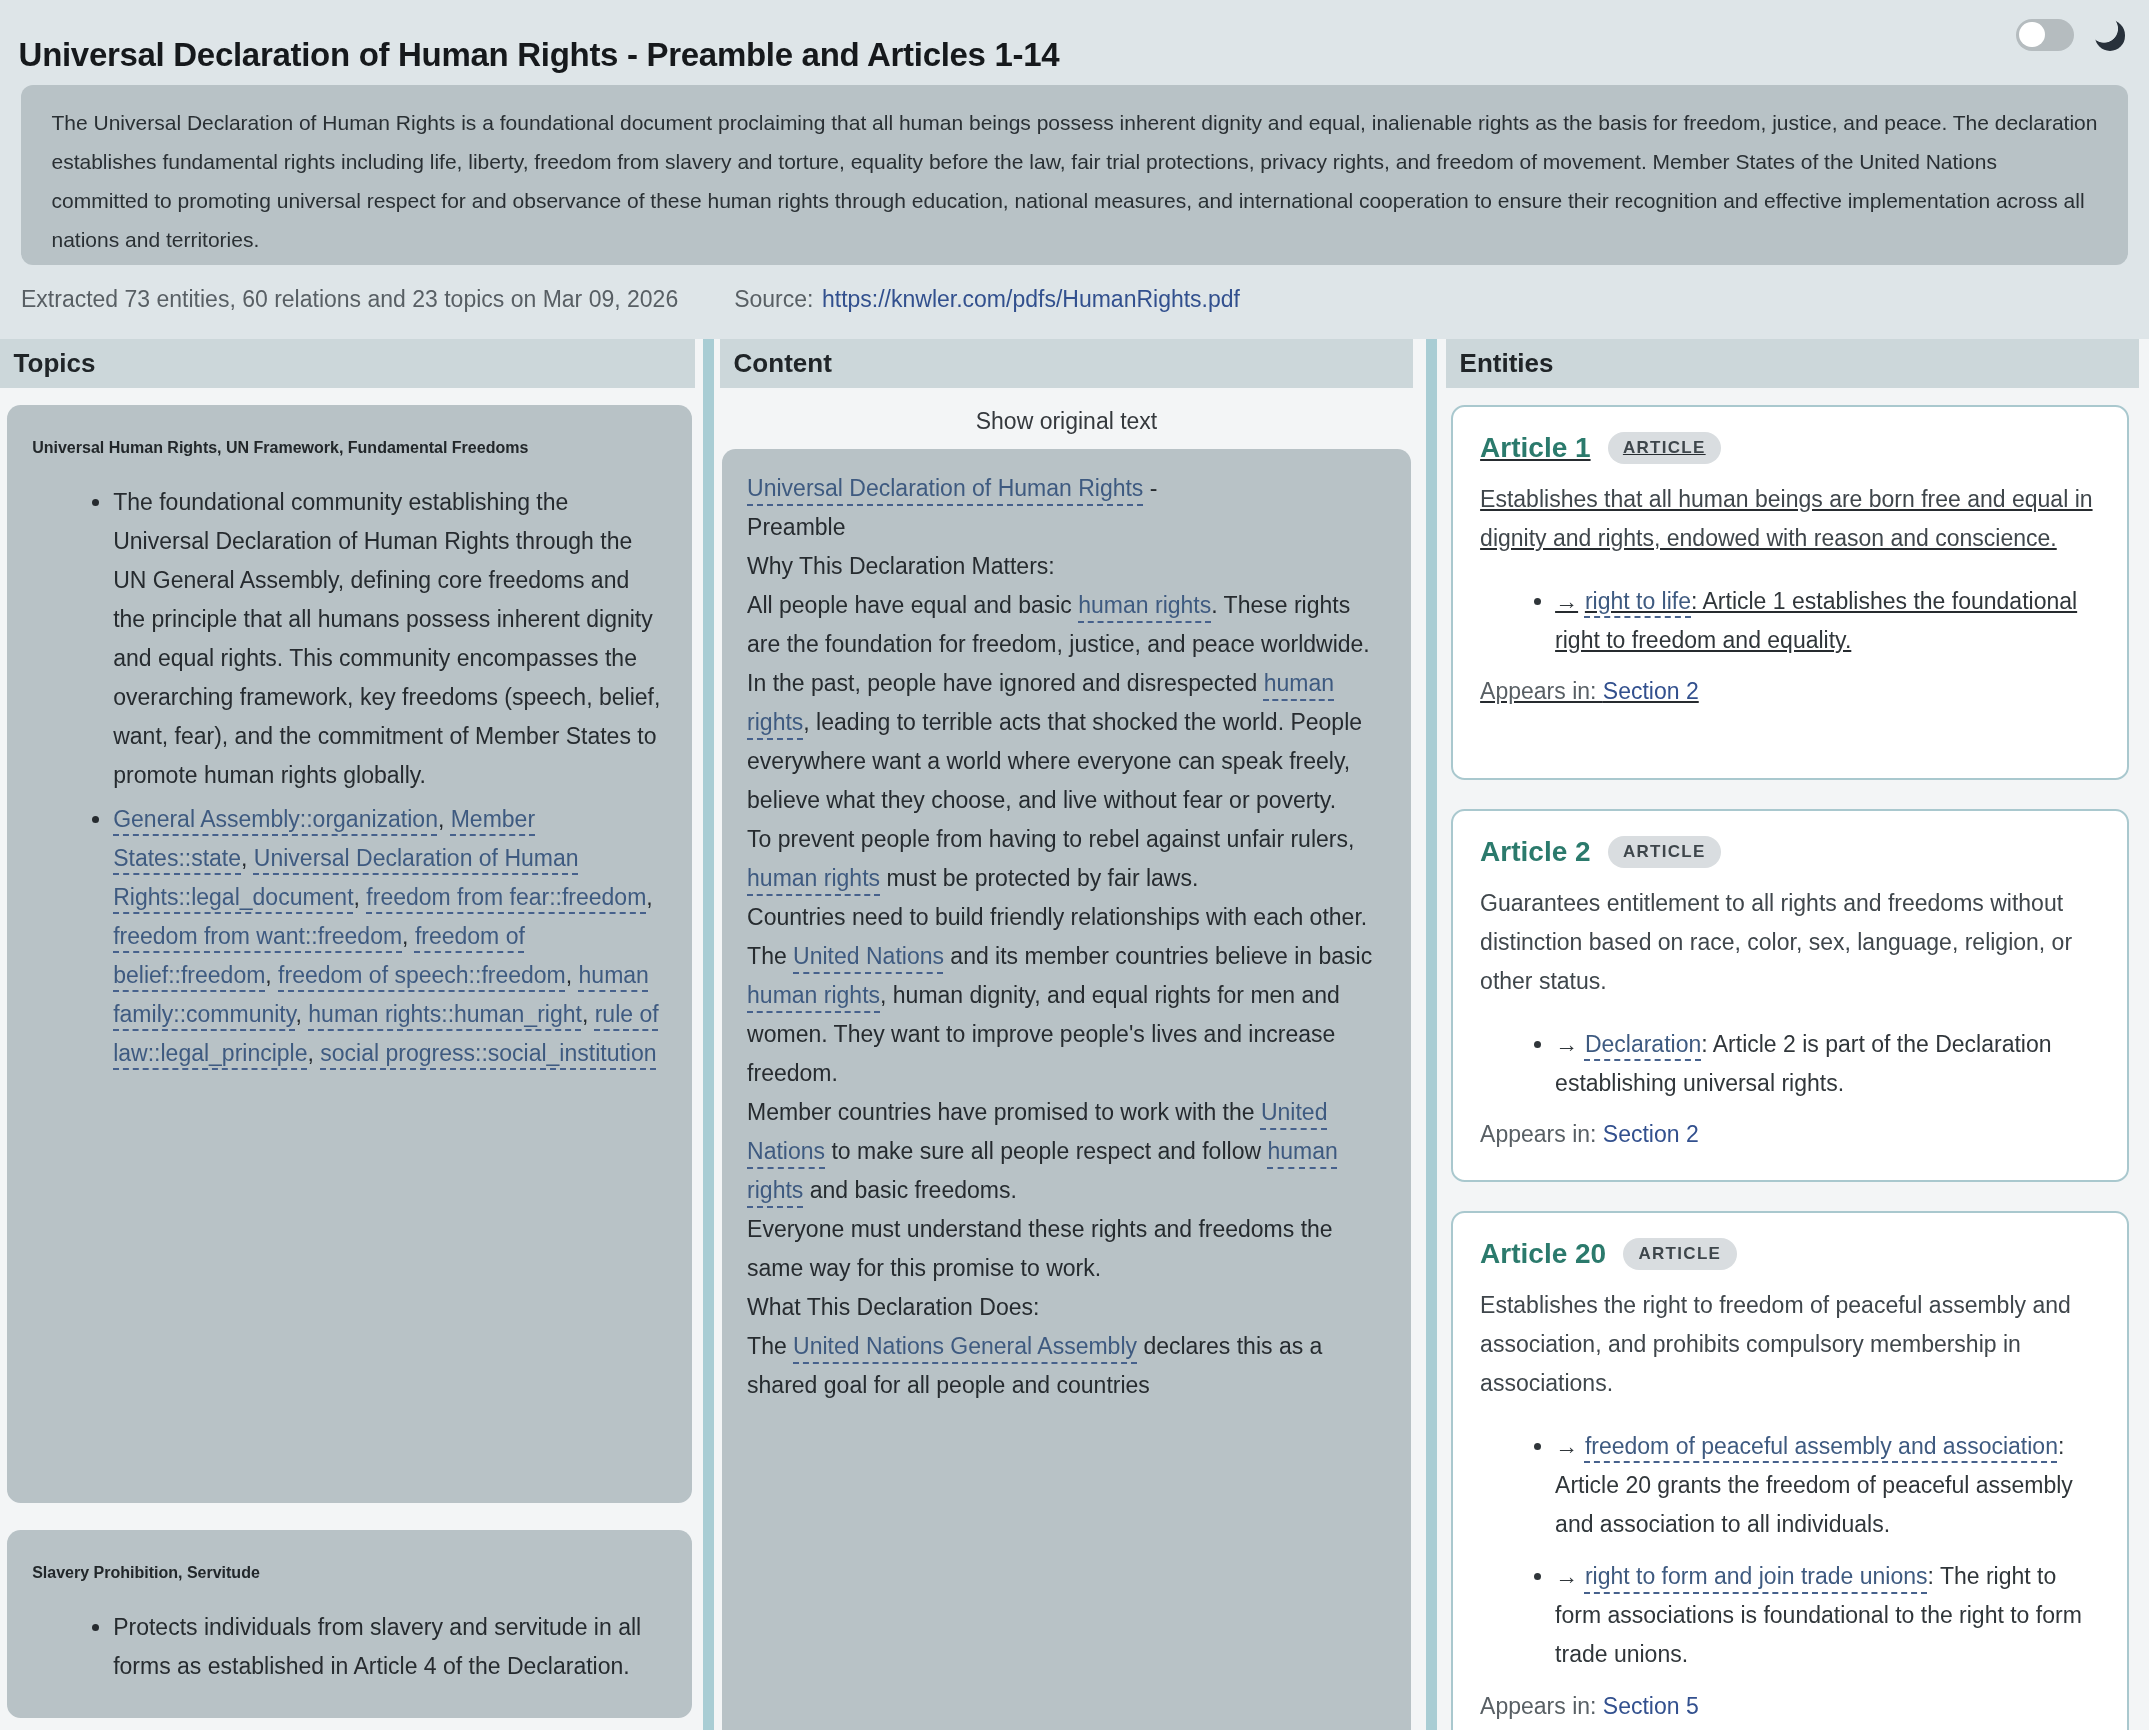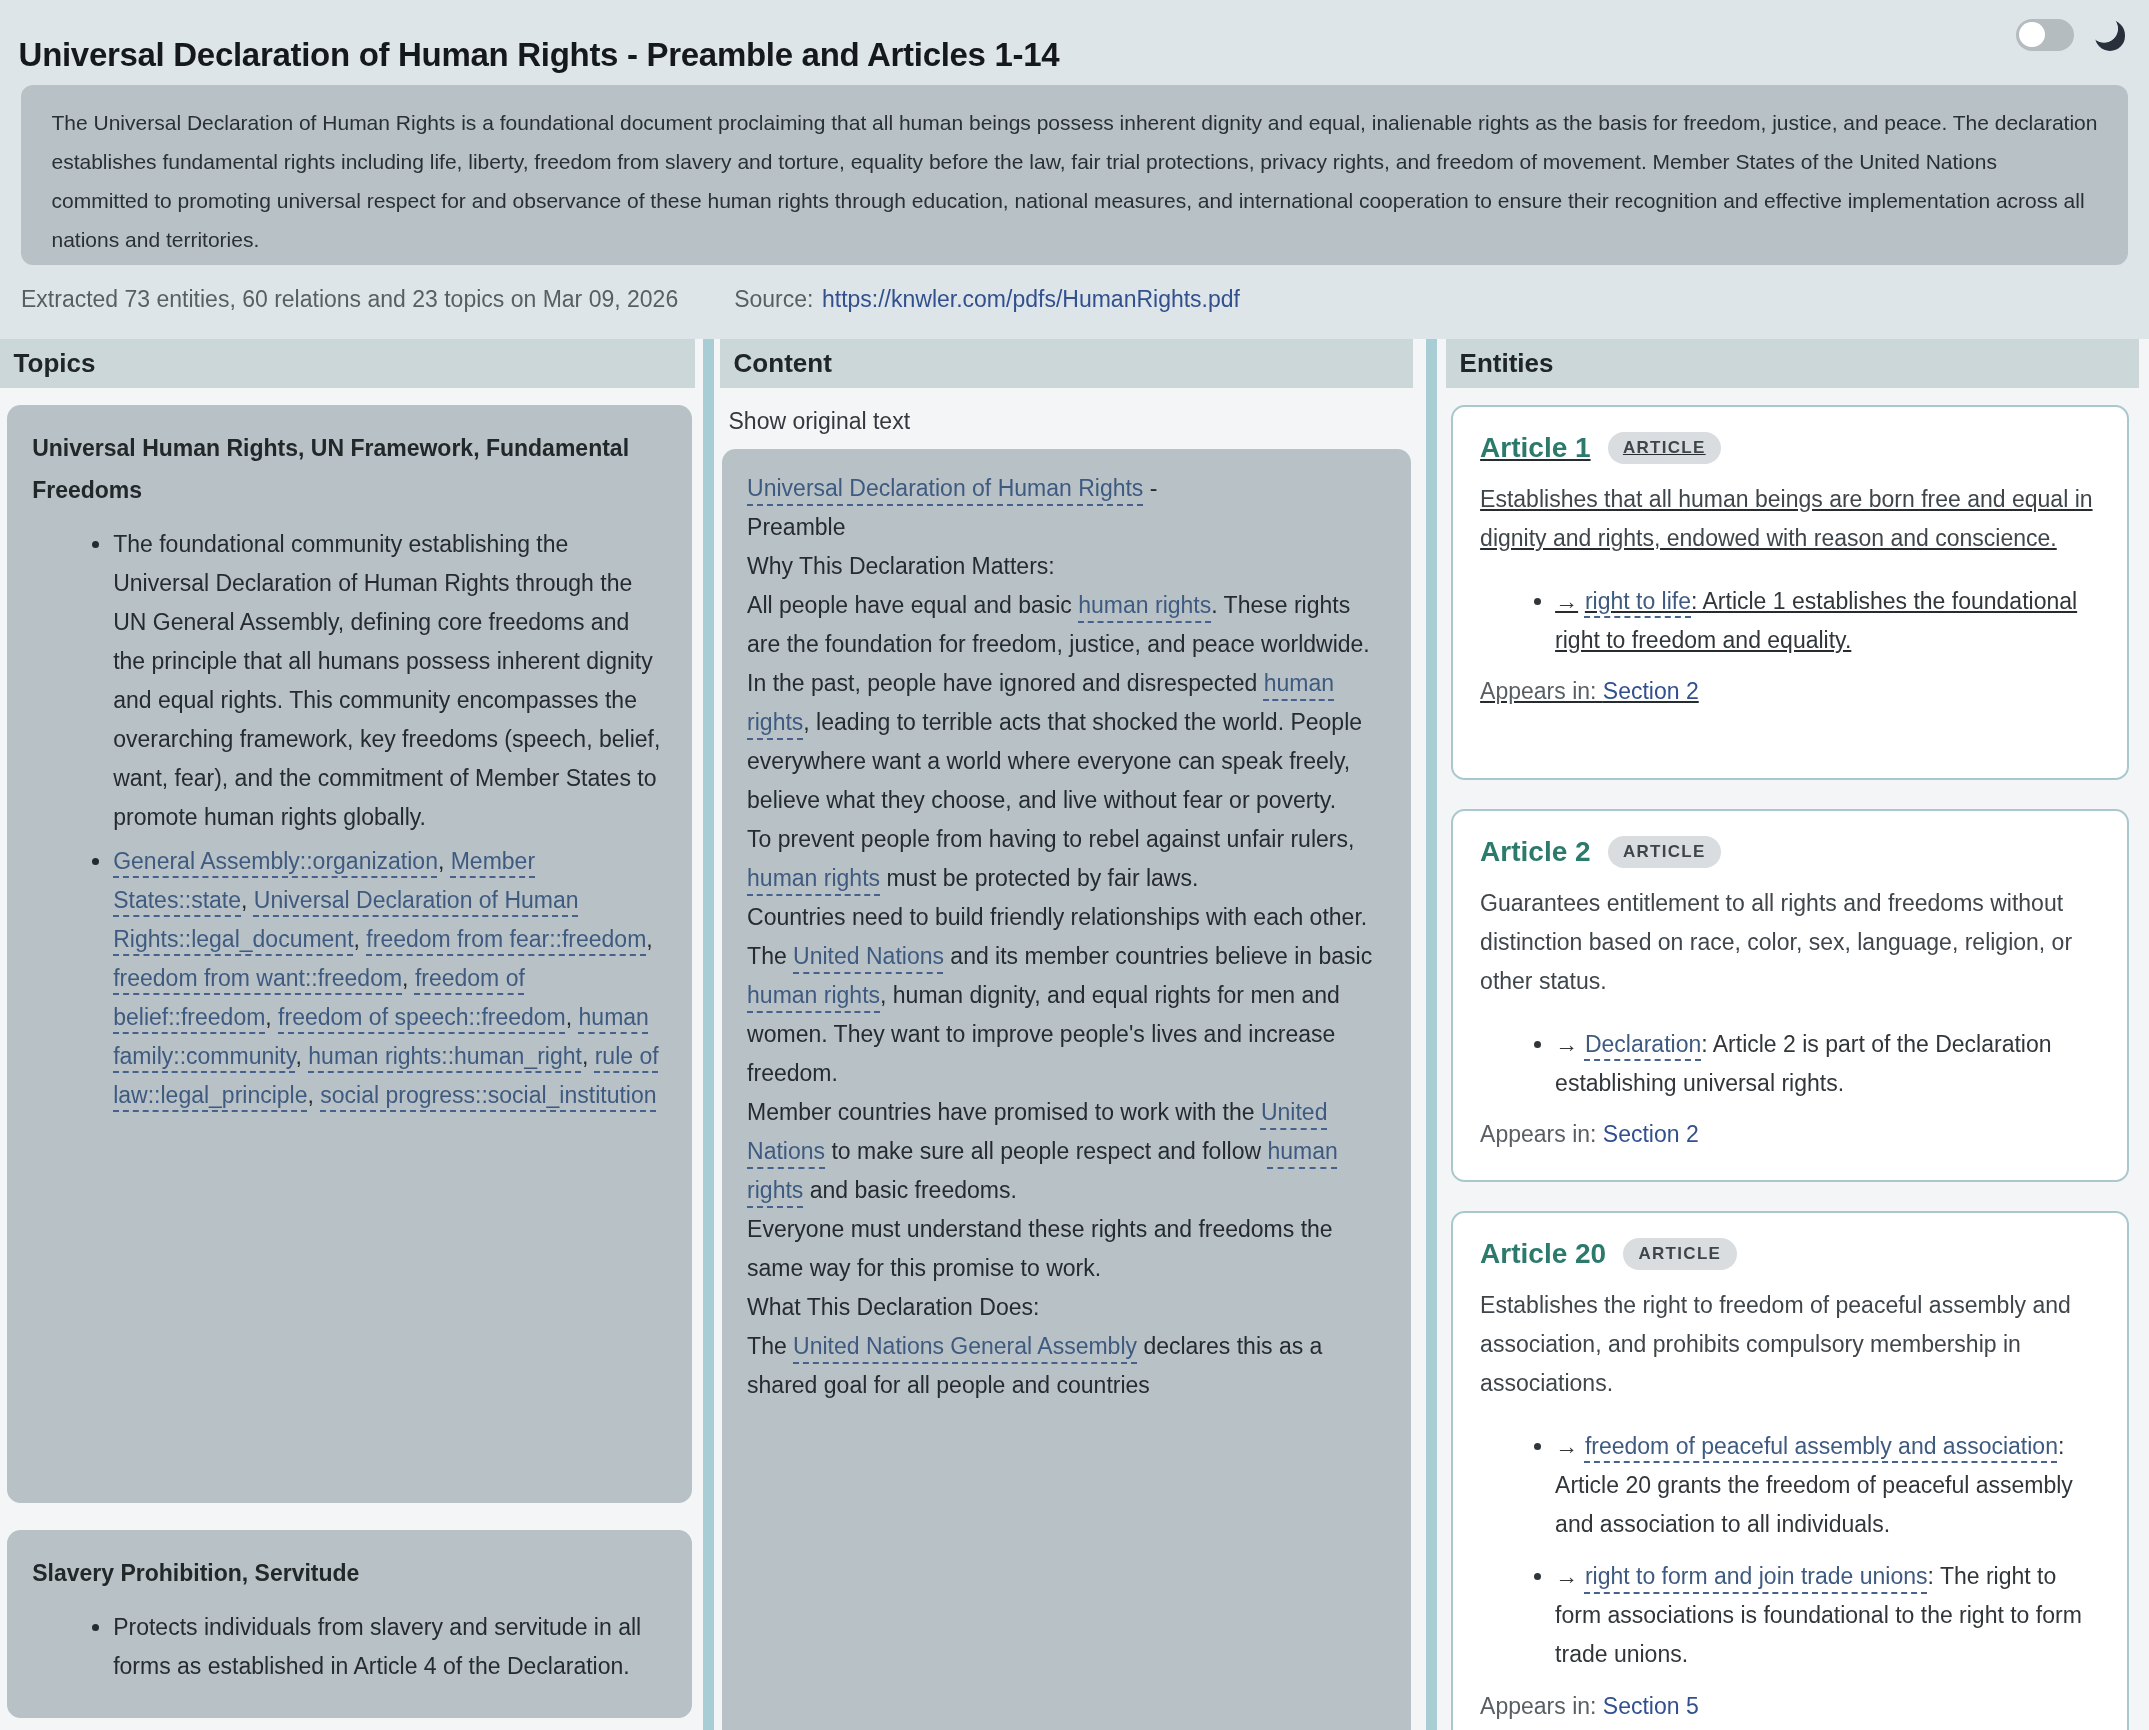--- a/index.html
+++ b/index.html
@@ -27,29 +27,29 @@
   #entities-col{left:1446px;width:693px}
   .divider{position:absolute;top:339px;bottom:0;width:11px;background:#a9cdd4}
   #divider-1{left:703px}
   #divider-2{left:1426px}
   .col-head{height:49px;background:#ccd7da;display:flex;align-items:center;padding-left:13.6px;
       font-size:26px;font-weight:700;color:#202528;box-sizing:border-box}
 
   
   .topics-body{padding:17px 3.4px 0 6.8px}
   .card{background:#b8c2c6;border-radius:13.6px;padding:22px 25.4px 27px;margin-bottom:27px;box-sizing:border-box}
-  .topic-title{font-size:23px;font-weight:700;line-height:42px;color:#22272a;margin:0}
+  .topic-title{font-size:16px;font-weight:700;line-height:42px;color:#22272a;margin:0}
   .card ul{margin:13.6px 0 0;padding-left:81px}
   .card li{font-size:23px;line-height:39px;margin:0 0 5.1px;color:#262b2f}
 
   a.dlink{color:#3e5a80;text-decoration:underline dashed;text-decoration-color:#46618c;
       text-decoration-thickness:1.7px;text-underline-offset:7.6px;cursor:pointer}
 
   
-  .show-row{display:flex;justify-content:flex-start;padding:20.3px 8.5px 13.6px;font-size:23px;color:#35393d}
+  .show-row{display:flex;justify-content:center;padding:20.3px 8.5px 13.6px;font-size:23px;color:#35393d}
   .show-row span{cursor:pointer}
   .content-card{margin:0 1.7px;background:#b8c2c6;border-radius:13.6px;padding:20.3px 25.4px 34px;
       font-size:23px;line-height:39px;color:#262b2f;min-height:1356px;box-sizing:border-box}
 
   
   .entities-body{padding:17px 10.2px 0 5.1px}
   .entity-card{background:#ffffff;border:2.5px solid #a9c8ce;border-radius:13.6px;
       padding:25.4px 27px 25.4px;margin-bottom:29px;box-sizing:border-box}
   .ent-head{display:flex;align-items:center;gap:17px}
   .ent-name{font-size:28px;font-weight:700;color:#2b7a6c}

